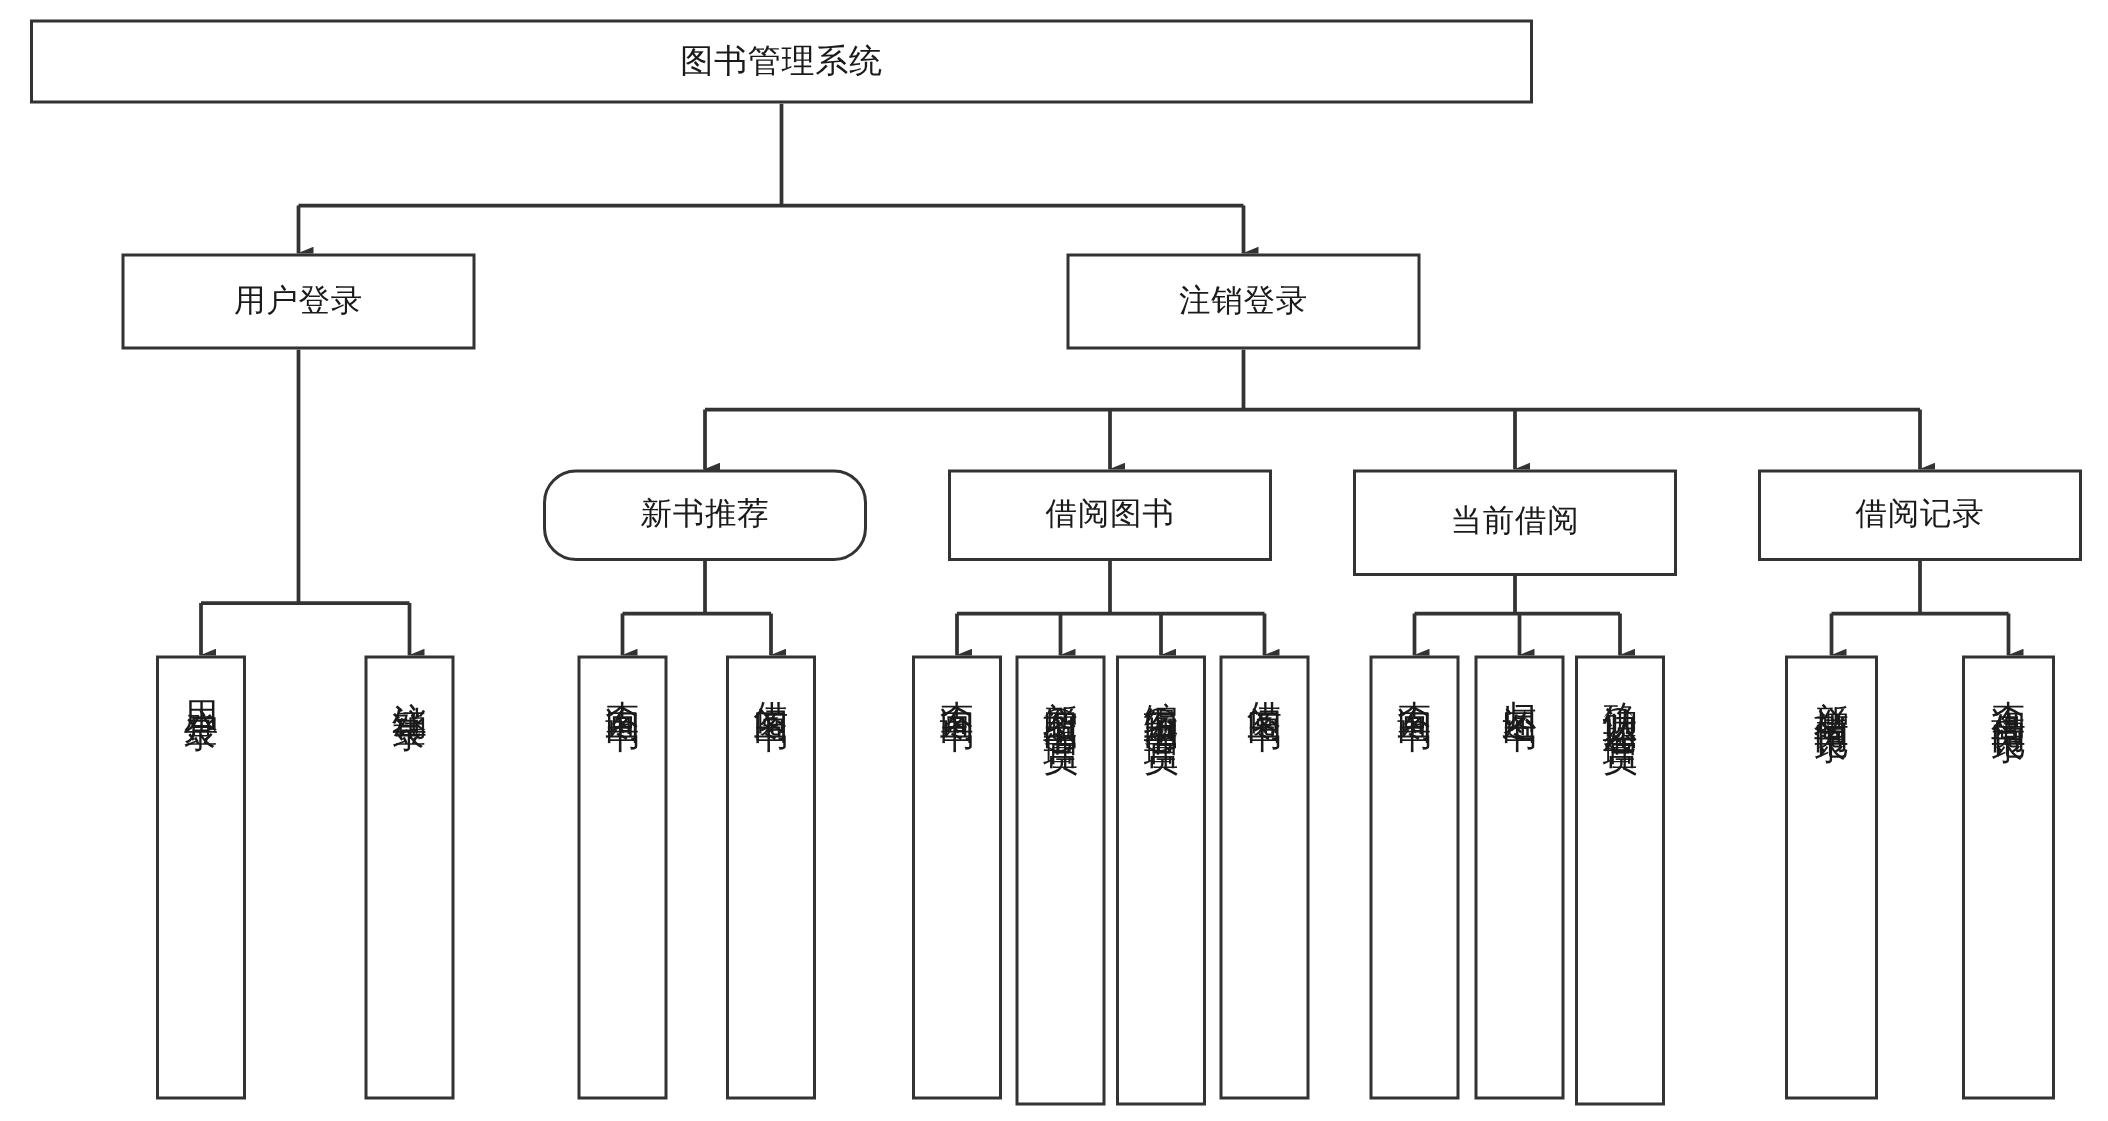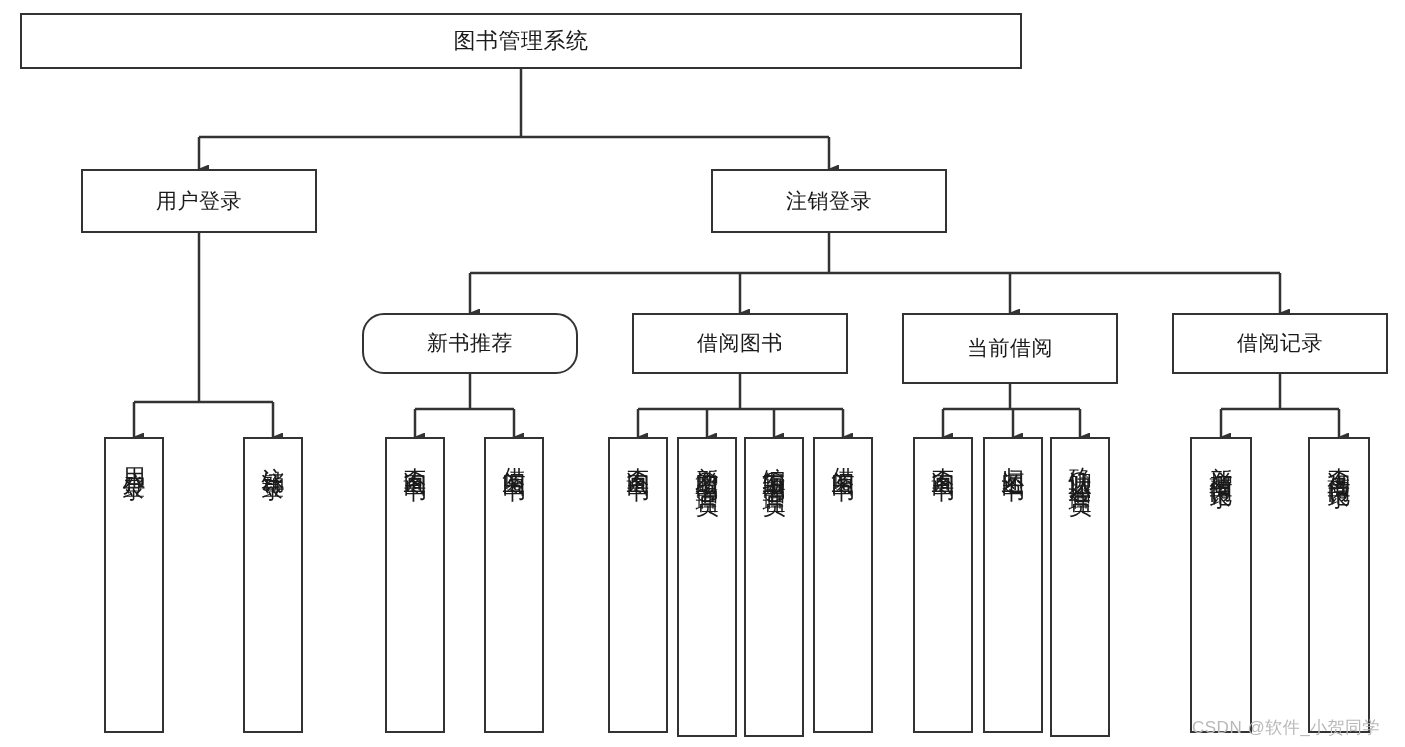--- a/index.html
+++ b/index.html
@@ -186,15 +186,14 @@
         <span class="node-label">确认归还（管理员）</span>
       </div>
       <div class="node vertical" style="left: 1190px; top: 437px; width: 62px; height: 296px;">
         <span class="node-label">新增借阅记录</span>
       </div>
       <div class="node vertical" style="left: 1308px; top: 437px; width: 62px; height: 296px;">
         <span class="node-label">查询借阅记录</span>
       </div>
     </div>
 
-  <div class="watermark" style="left: 1192px; top: 716px;">CSDN @软件_小贺同学</div>
 
 </div>
 
 </body></html>

